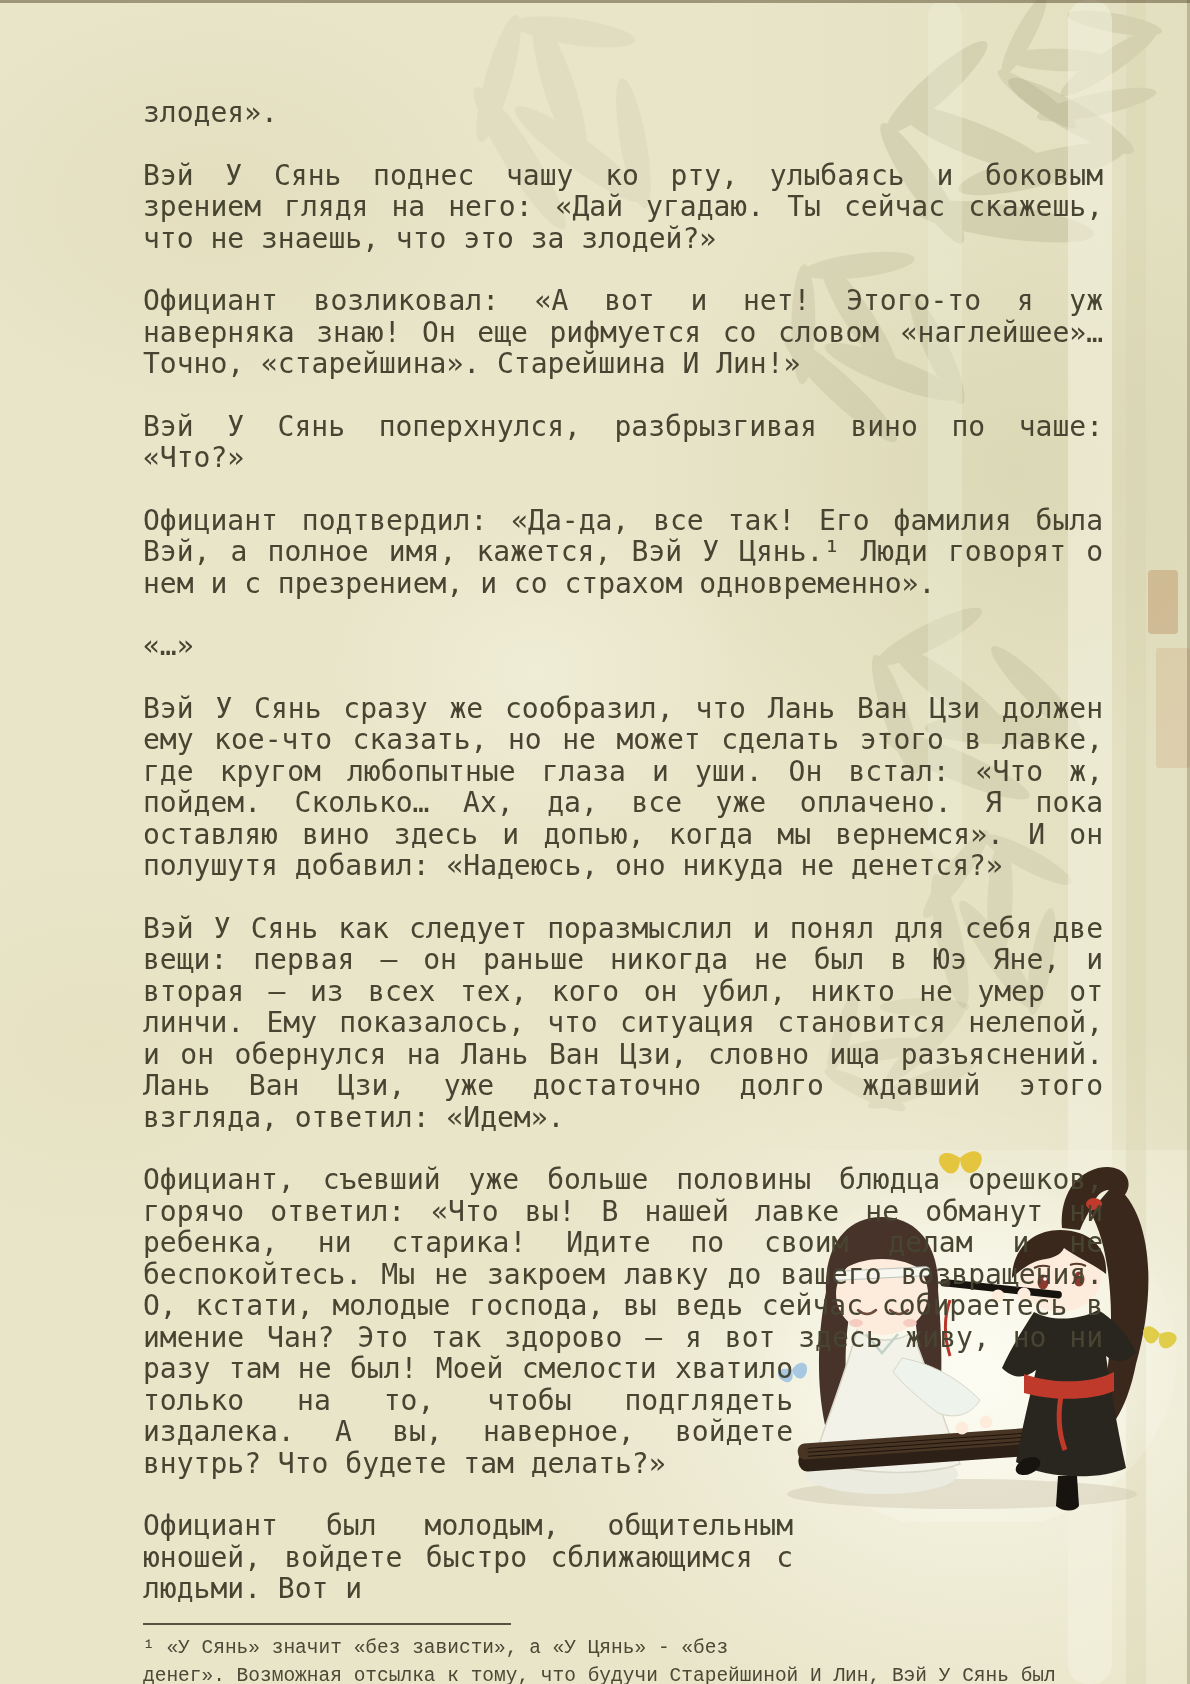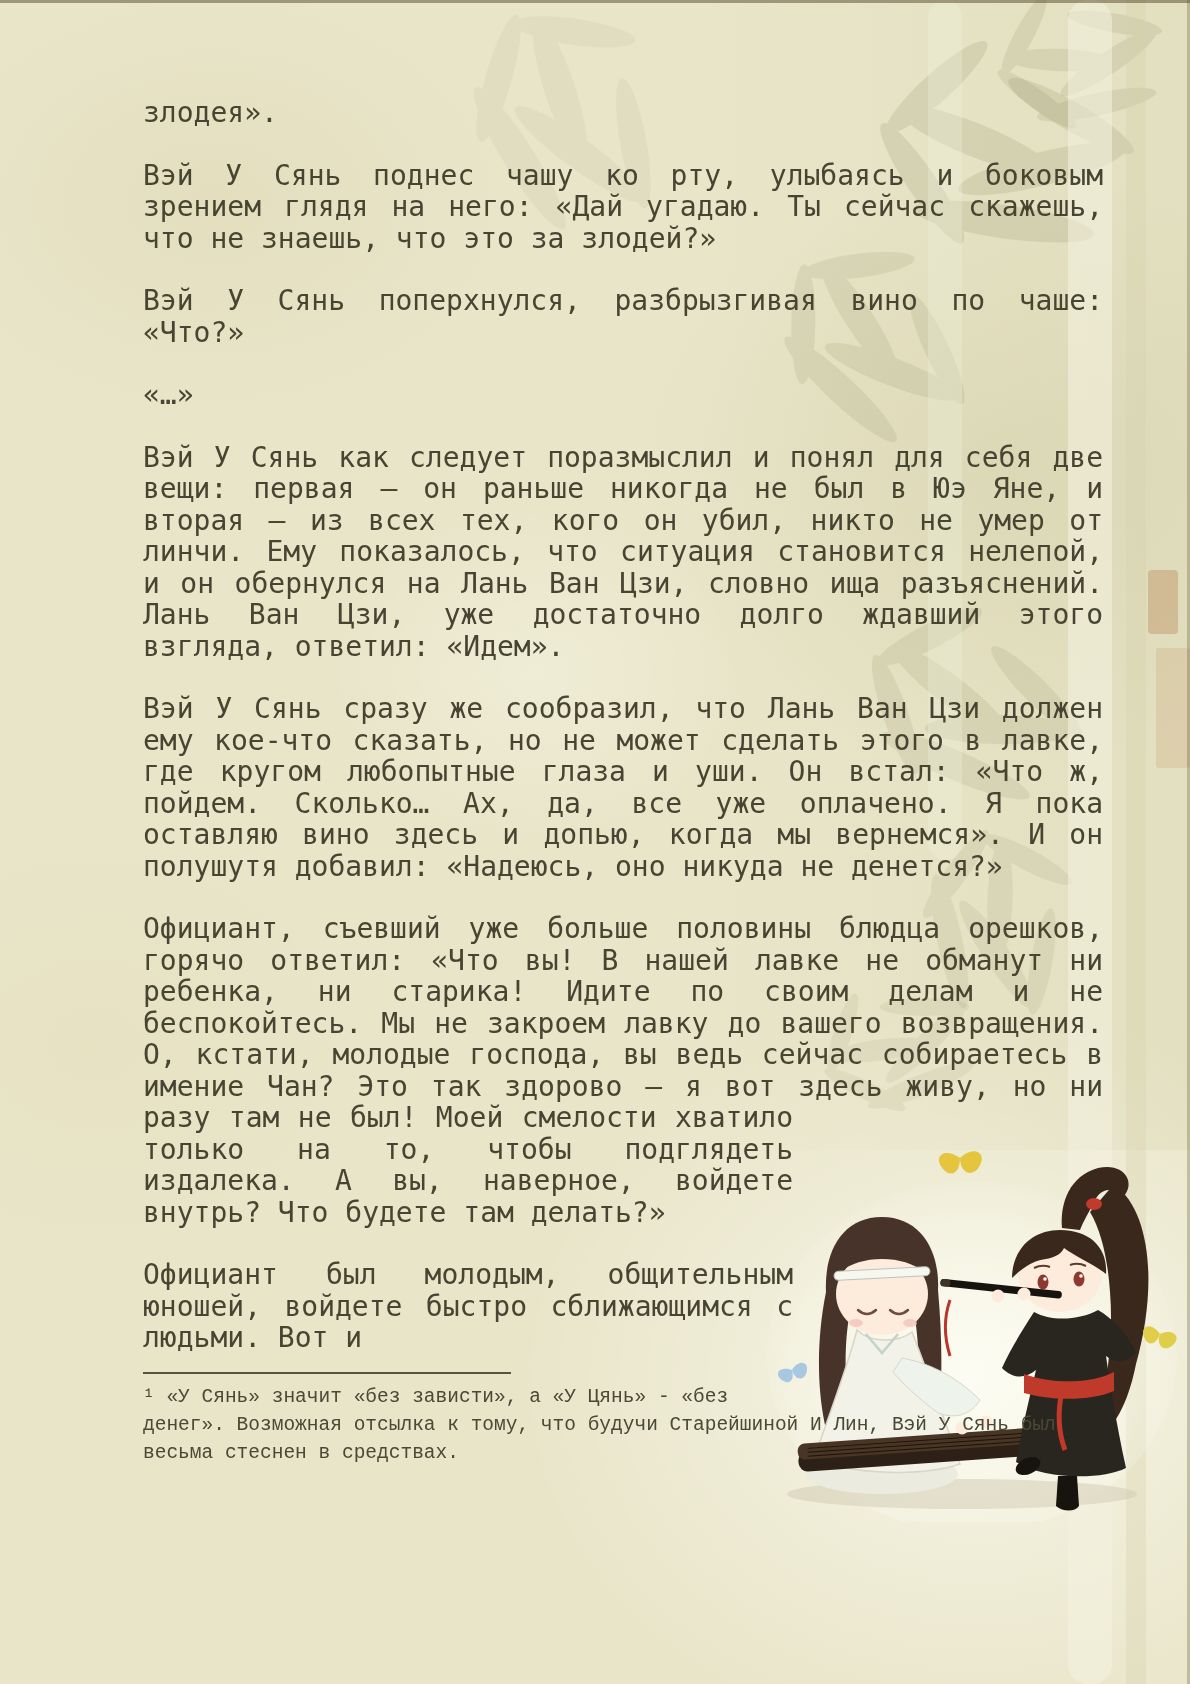--- a/index.html
+++ b/index.html
@@ -140,24 +140,26 @@
         <path d="M0,0 c-15,-11 -28,-2 -17,11 c8,9 17,4 17,-11 Z"></path>
         <path d="M0,0 c13,-13 28,-6 19,9 c-7,11 -19,6 -19,-9 Z"></path>
       </g>
     </g>
   </svg>
 </div>
 
 <div class="textcol">
   <p><span>злодея».</span></p>
   <p><span>Вэй У Сянь поднес чашу ко рту, улыбаясь и боковым зрением глядя на него: «Дай угадаю. Ты сейчас скажешь, что не знаешь, что это за злодей?»</span></p>
+  <p><span>Официант возликовал: «А вот и нет! Этого-то я уж наверняка знаю! Он еще рифмуется со словом «наглейшее»… Точно, «старейшина». Старейшина И Лин!»</span></p>
   <p><span>Вэй У Сянь поперхнулся, разбрызгивая вино по чаше: «Что?»</span></p>
+  <p><span>Официант подтвердил: «Да-да, все так! Его фамилия была Вэй, а полное имя, кажется, Вэй У Цянь.¹ Люди говорят о нем и с презрением, и со страхом одновременно».</span></p>
   <p><span>«…»</span></p>
+  <p><span>Вэй У Сянь сразу же сообразил, что Лань Ван Цзи должен ему кое-что сказать, но не может сделать этого в лавке, где кругом любопытные глаза и уши. Он встал: «Что ж, пойдем. Сколько… Ах, да, все уже оплачено. Я пока оставляю вино здесь и допью, когда мы вернемся». И он полушутя добавил: «Надеюсь, оно никуда не денется?»</span></p>
   <p><span>Вэй У Сянь как следует поразмыслил и понял для себя две вещи: первая – он раньше никогда не был в Юэ Яне, и вторая – из всех тех, кого он убил, никто не умер от линчи. Ему показалось, что ситуация становится нелепой, и он обернулся на Лань Ван Цзи, словно ища разъяснений. Лань Ван Цзи, уже достаточно долго ждавший этого взгляда, ответил: «Идем».</span></p>
-  <p><span>Вэй У Сянь сразу же сообразил, что Лань Ван Цзи должен ему кое-что сказать, но не может сделать этого в лавке, где кругом любопытные глаза и уши. Он встал: «Что ж, пойдем. Сколько… Ах, да, все уже оплачено. Я пока оставляю вино здесь и допью, когда мы вернемся». И он полушутя добавил: «Надеюсь, оно никуда не денется?»</span></p>
   <p><span>Официант, съевший уже больше половины блюдца орешков, горячо ответил: «Что вы! В нашей лавке не обманут ни ребенка, ни старика! Идите по своим делам и не беспокойтесь. Мы не закроем лавку до вашего возвращения. О, кстати, молодые господа, вы ведь сейчас собираетесь в имение Чан? Это так здорово – я вот здесь живу, но </span><span class="img-float"></span><span>ни разу там не был! Моей смелости хватило только на то, чтобы подглядеть издалека. А вы, наверное, войдете внутрь? Что будете там делать?»</span></p>
   <p><span>Официант был молодым, общительным юношей, войдете быстро сближающимся с людьми. Вот и</span></p>
 
   <div class="footnote-block">
     <hr class="fn-rule">
     <div class="fn-text">¹ «У Сянь» значит «без зависти», а «У Цянь» - «без денег». Возможная отсылка к тому, что будучи Старейшиной И Лин, Вэй У Сянь был весьма стеснен в средствах.</div>
   </div>
 </div>
 
 </body></html>

